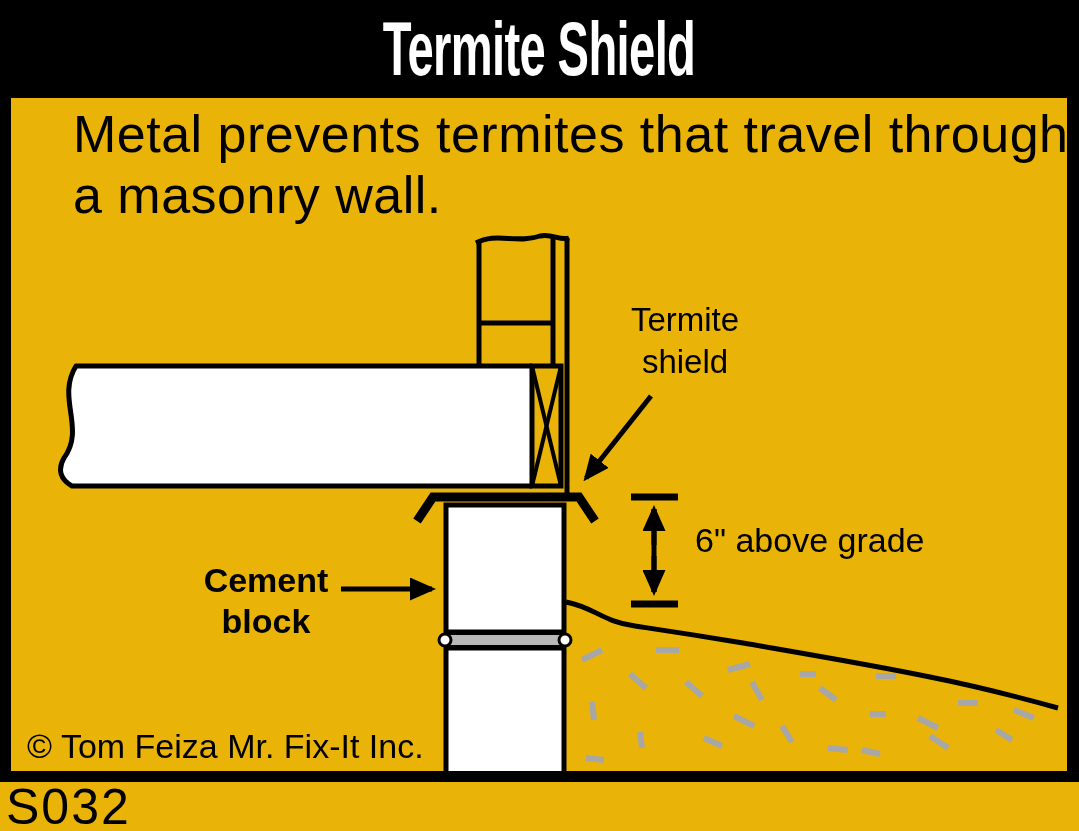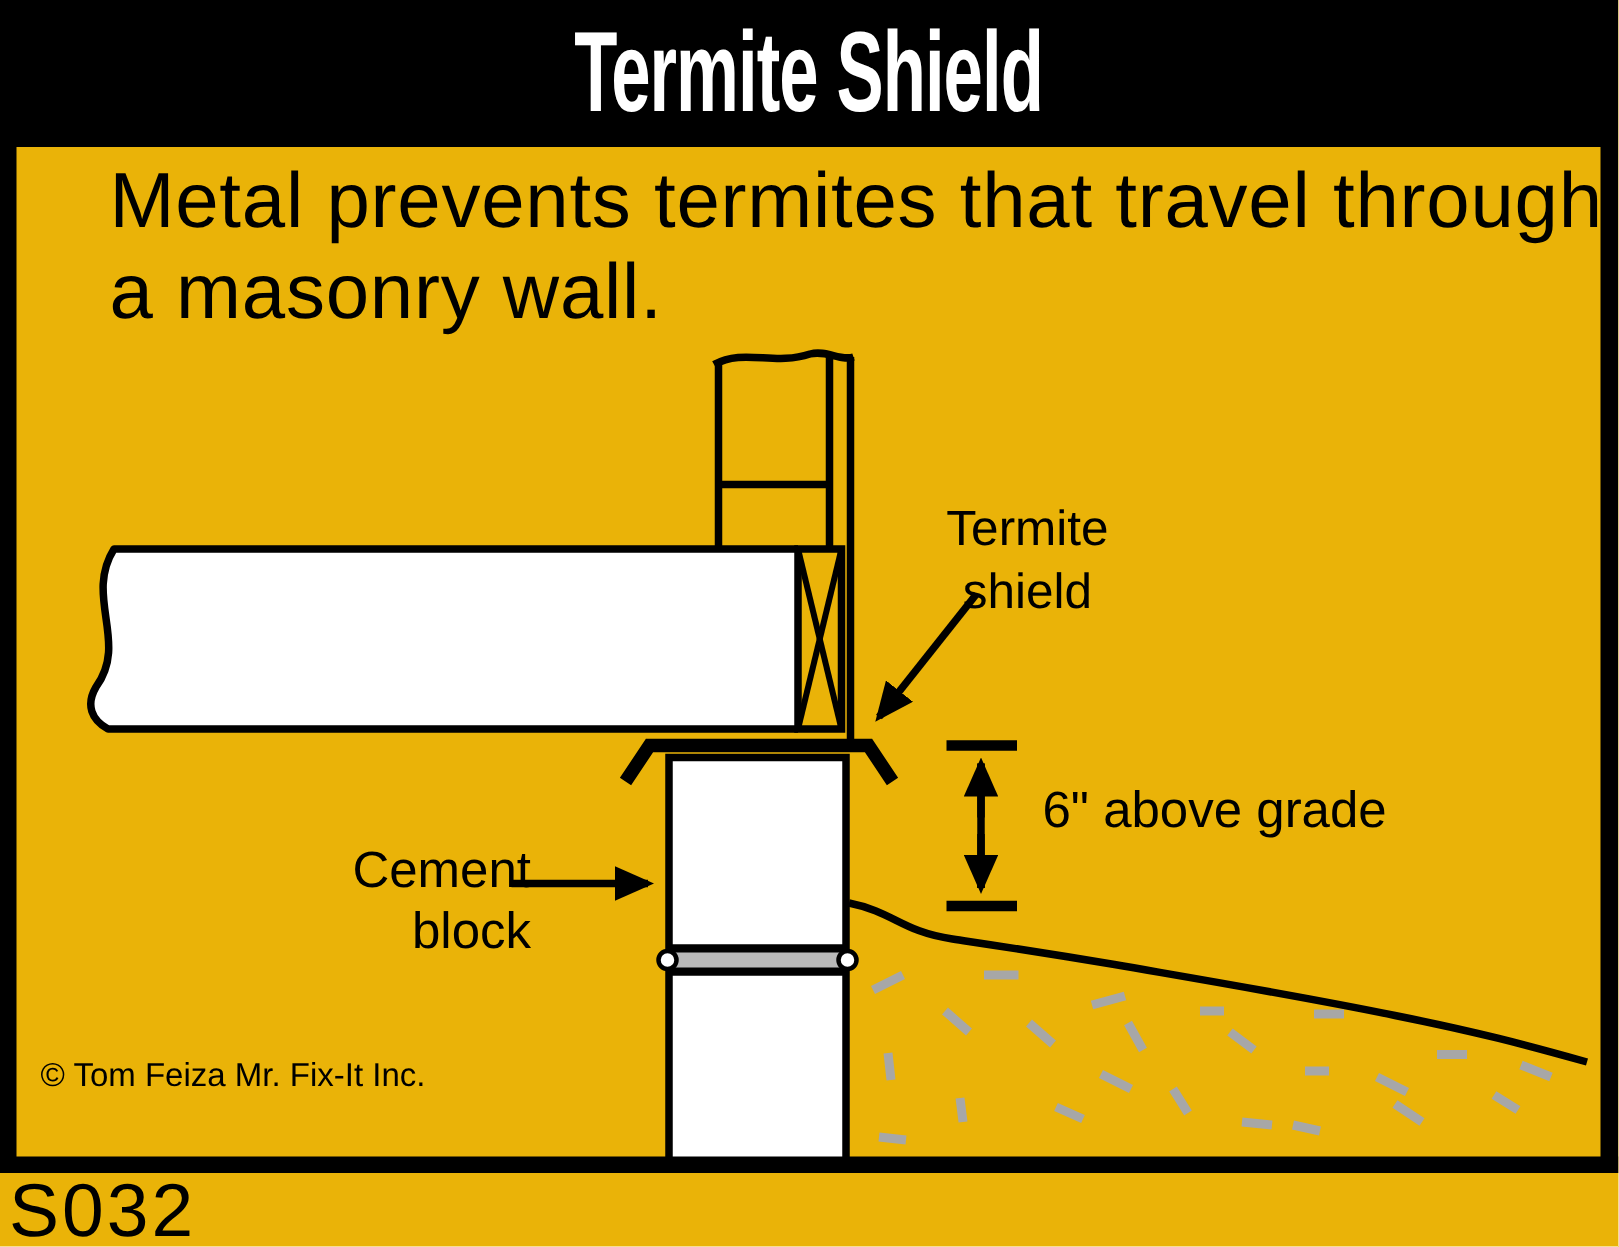--- a/index.html
+++ b/index.html
@@ -31,34 +31,34 @@
   }
   .hand { font-family: "Liberation Sans", sans-serif; }
   .desc {
     position: absolute; left: 73px; top: 104px;
     font-size: 52px; line-height: 61px;
     white-space: pre-line; letter-spacing: 0.5px;
   }
   .lbl-termite {
     position: absolute; left: 597px; top: 299px; width: 176px;
     font-size: 33px; line-height: 42px;
-    text-align: center; white-space: pre-line; margin-top: 32px;
+    text-align: center; white-space: pre-line;
   }
   .lbl-cement {
     position: absolute; left: 178px; top: 560px; width: 176px;
     font-size: 34px; line-height: 41px;
-    text-align: right; white-space: pre-line;
+    text-align: center; white-space: pre-line; font-weight: bold;
   }
   .lbl-grade {
     position: absolute; left: 695px; top: 521px;
     font-size: 34px; white-space: nowrap;
   }
   .copyright {
-    position: absolute; left: 27px; top: 704px;
-    font-size: 22px; white-space: nowrap;
+    position: absolute; left: 27px; top: 727px;
+    font-size: 34px; white-space: nowrap;
   }
   .fig-code {
     position: absolute; left: 6px; top: 778px;
     font-size: 50px; letter-spacing: 2px; white-space: nowrap;
   }
 </style>
 </head>
 <body>
 
 <div id="stage">

